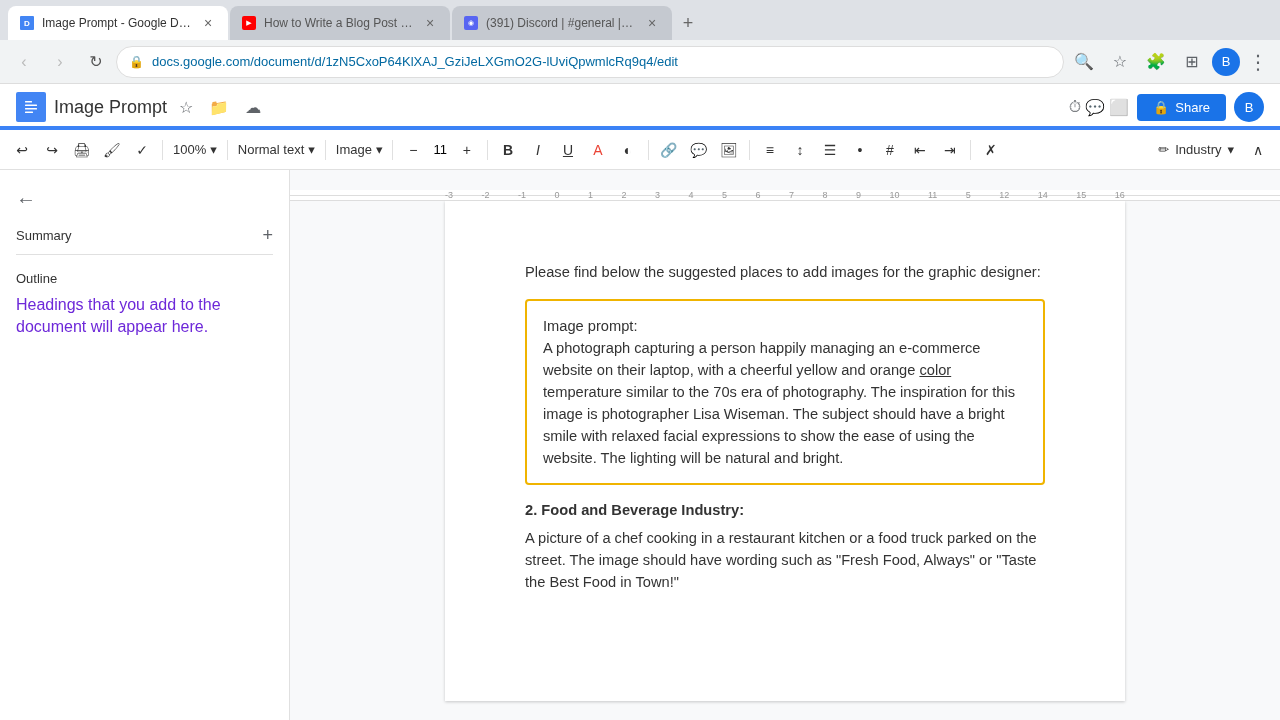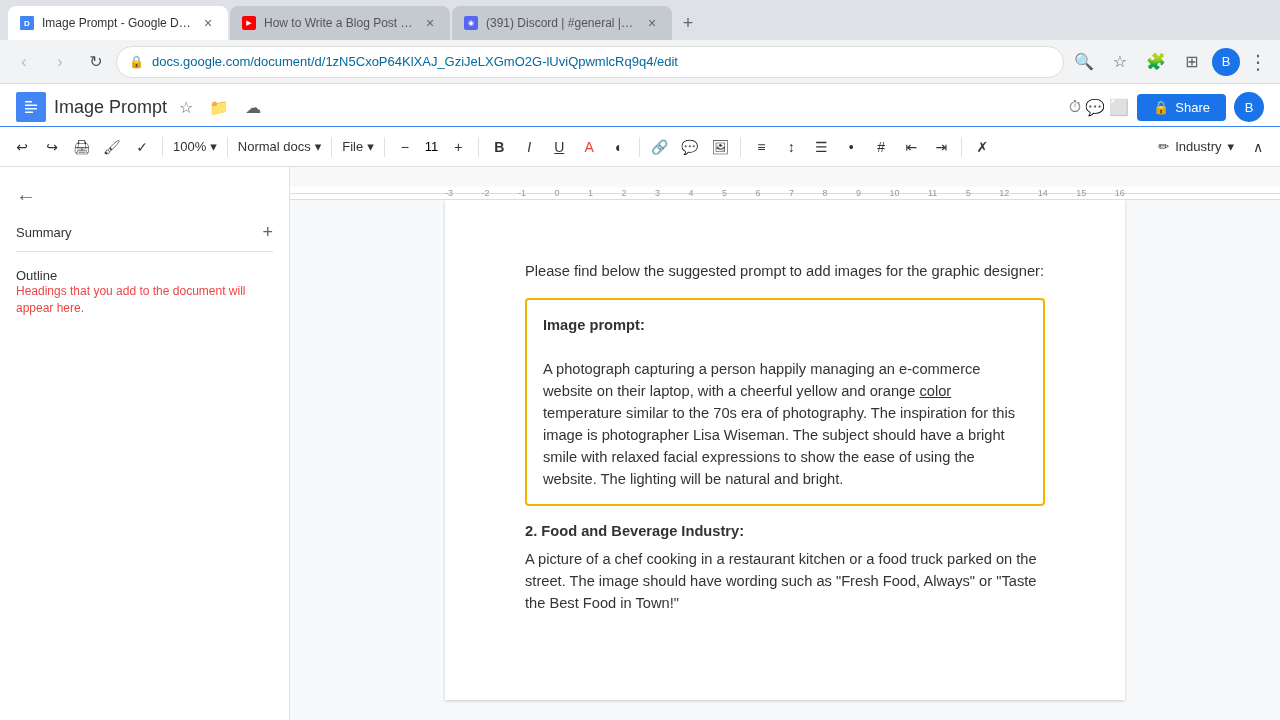--- a/index.html
+++ b/index.html
@@ -80,21 +80,21 @@
     .address-text { flex: 1; color: #0369a1; font-size: 13px; }
     .nav-actions { display: flex; gap: 4px; align-items: center; }
     .nav-action-btn { width: 32px; height: 32px; border-radius: 50%; display: flex; align-items: center; justify-content: center; cursor: pointer; font-size: 16px; color: #5f6368; }
     .avatar-btn { width: 28px; height: 28px; border-radius: 50%; background: #1a73e8; color: #fff; display: flex; align-items: center; justify-content: center; font-size: 13px; font-weight: 500; cursor: pointer; }
     .menu-dots { font-size: 20px; color: #5f6368; cursor: pointer; padding: 4px; }
 
     
     .docs-header {
       background: #fff;
       padding: 8px 16px 0;
-      border-bottom: 1px solid #3b82f6;
+      border-bottom: 4px solid #3b82f6;
     }
     .docs-title-row {
       display: flex;
       align-items: center;
       gap: 8px;
       margin-bottom: 4px;
     }
     .docs-icon {
       width: 30px; height: 30px;
       background: #4285f4;
@@ -191,22 +191,22 @@
       font-size: 13px;
       font-weight: 500;
       color: #333;
       margin-bottom: 8px;
       display: flex;
       align-items: center;
       justify-content: space-between;
     }
     .sidebar-add-btn { font-size: 18px; color: #5f6368; cursor: pointer; }
     .sidebar-divider { height: 1px; background: #e0e0e0; margin-bottom: 12px; }
-    .sidebar-label { font-size: 13px; font-weight: 500; color: #333; }
-    .sidebar-hint { font-size: 12px; color: #ef4444; line-height: 1.4; }
+    .sidebar-label { font-size: 13px; font-weight: 500; color: #333; margin-bottom: 8px; }
+    .sidebar-hint { font-size: 16px; color: #6d28d9; line-height: 1.4; }
 
     
     .doc-area {
       flex: 1;
       overflow-y: auto;
       background: #f8f9fa;
       display: flex;
       flex-direction: column;
       align-items: center;
       padding: 20px 0;
@@ -225,21 +225,21 @@
     .doc-section-header { font-size: 11pt; font-weight: 700; margin-bottom: 6px; }
     .doc-para { margin-bottom: 12px; font-size: 11pt; line-height: 1.5; }
 
     .image-prompt-box {
       border: 2px solid #f0b400;
       border-radius: 4px;
       padding: 14px 16px;
       margin-bottom: 14px;
       background: #fff;
     }
-    .image-prompt-title { font-weight: 700; margin-bottom: 22px; font-size: 11pt; }
+    .image-prompt-title { font-weight: 400; margin-bottom: 0; font-size: 11pt; }
     .image-prompt-text { font-size: 11pt; line-height: 1.5; color: #333; }
 
     .underline-word { text-decoration: underline; }
 
     
     .google-docs-favicon {
       width: 14px; height: 14px;
       background: #4285f4;
       border-radius: 1px;
       display: flex; align-items: center; justify-content: center;
@@ -343,26 +343,26 @@
     <button class="fmt-btn">🖨</button>
     <button class="fmt-btn">🖌</button>
     <button class="fmt-btn">✓</button>
     <div class="fmt-separator"></div>
     <div class="fmt-select">
       <span>100%</span>
       <span>▾</span>
     </div>
     <div class="fmt-separator"></div>
     <div class="fmt-select">
-      <span>Normal docs</span>
+      <span>Normal text</span>
       <span>▾</span>
     </div>
     <div class="fmt-separator"></div>
     <div class="fmt-select">
-      <span>File</span>
+      <span>Image</span>
       <span>▾</span>
     </div>
     <div class="fmt-separator"></div>
     <button class="fmt-btn">−</button>
     <span style="font-size:13px; padding:0 4px;">11</span>
     <button class="fmt-btn">+</button>
     <div class="fmt-separator"></div>
     <button class="fmt-btn" style="font-weight:bold;">B</button>
     <button class="fmt-btn" style="font-style:italic;">I</button>
     <button class="fmt-btn" style="text-decoration:underline;">U</button>
@@ -431,21 +431,21 @@
             <span>12</span>
             <span>14</span>
             <span>15</span>
             <span>16</span>
         </div>
       </div>
 
       <div class="doc-page">
         <div class="doc-content">
 
-          <p class="doc-intro">Please find below the suggested prompt to add images for the graphic designer:</p>
+          <p class="doc-intro">Please find below the suggested places to add images for the graphic designer:</p>
 
 
           <div class="image-prompt-box">
             <p class="image-prompt-title">Image prompt:</p>
             <p class="image-prompt-text">A photograph capturing a person happily managing an e-commerce website on their laptop, with a cheerful yellow and orange <span class="underline-word">color</span> temperature similar to the 70s era of photography. The inspiration for this image is photographer Lisa Wiseman. The subject should have a bright smile with relaxed facial expressions to show the ease of using the website. The lighting will be natural and bright.</p>
           </div>
 
           <p class="doc-section-header">2. Food and Beverage Industry:</p>
           <p class="doc-para">A picture of a chef cooking in a restaurant kitchen or a food truck parked on the street. The image should have wording such as "Fresh Food, Always" or "Taste the Best Food in Town!"</p>
 

